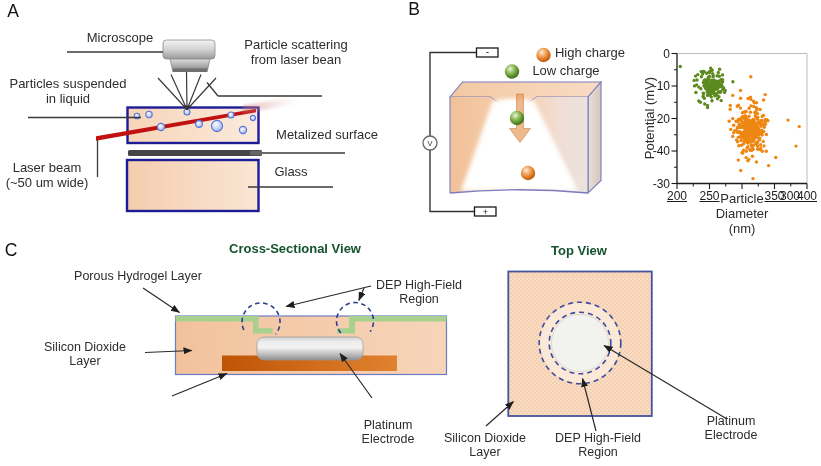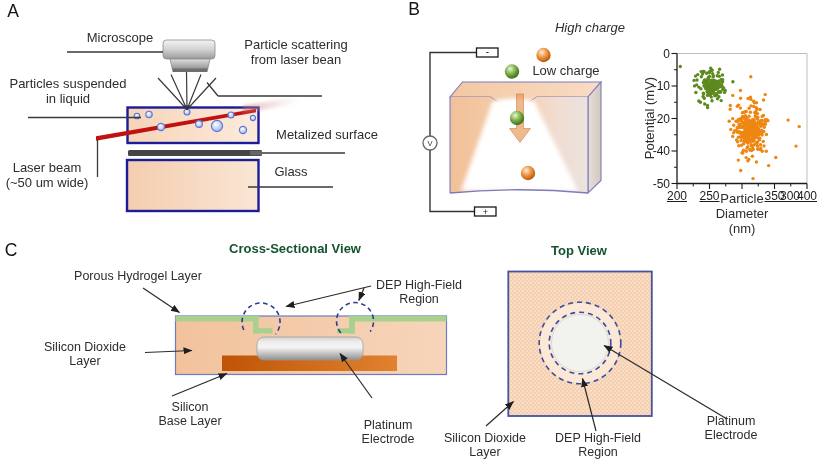--- a/index.html
+++ b/index.html
@@ -714,48 +714,46 @@
   <div class="lbl" style="left:68px;top:92px;">Particles suspended
 in liquid</div>
   <div class="lbl" style="left:296px;top:53px;">Particle scattering
 from laser bean</div>
   <div class="lbl" style="left:327px;top:135px;">Metalized surface</div>
   <div class="lbl" style="left:47px;top:176px;">Laser beam
 (~50 um wide)</div>
   <div class="lbl" style="left:291px;top:172px;">Glass</div>
 
   <div class="lbl letter" style="left:414px;top:10px;">B</div>
-  <div class="lbl" style="left:590px;top:28px;font-style:italic;">High charge</div>
+  <div class="lbl" style="left:590px;top:53px;">High charge</div>
   <div class="lbl" style="left:566px;top:71px;">Low charge</div>
   <div class="lbl tiny-v" style="left:430px;top:143.5px;">V</div>
   <div class="lbl sign-minus" style="left:487.5px;top:52px;">-</div>
   <div class="lbl sign-plus" style="left:485.5px;top:211.5px;">+</div>
   <div class="lbl rot" style="left:650px;top:118px;">Potential (mV)</div>
   <div class="lbl" style="left:742px;top:214px;">Particle Diameter (nm)</div>
 
   <div class="lbl letter" style="left:11px;top:251px;">C</div>
   <div class="lbl bold" style="left:295px;top:249px;">Cross-Sectional View</div>
   <div class="lbl bold" style="left:579px;top:251px;">Top View</div>
   <div class="lbl small" style="left:138px;top:276px;">Porous Hydrogel Layer</div>
   <div class="lbl small" style="left:85px;top:354px;">Silicon Dioxide
 Layer</div>
-  <div class="lbl small" style="left:190px;top:414px;">Silicon
-Base Layer</div>
   <div class="lbl small" style="left:388px;top:424px;margin-top:8px;">Platinum
 Electrode</div>
   <div class="lbl small" style="left:419px;top:292px;">DEP High-Field
 Region</div>
   <div class="lbl small" style="left:485px;top:445px;">Silicon Dioxide
 Layer</div>
   <div class="lbl small" style="left:598px;top:445px;">DEP High-Field
 Region</div>
   <div class="lbl small" style="left:731px;top:428px;">Platinum Electrode</div>
 <div class="tick ytick" style="left: 670px; top: 53.5px;">0</div>
     <div class="tick ytick" style="left: 670px; top: 86px;">-10</div>
     <div class="tick ytick" style="left: 670px; top: 118.5px;">-20</div>
     <div class="tick ytick" style="left: 670px; top: 151px;">-40</div>
-    <div class="tick ytick" style="left: 670px; top: 183.5px;">-50</div>
+    <div class="tick ytick" style="left: 670px; top: 183.5px;">-30</div>
     <div class="tick xtick" style="left: 677px; top: 190px;">200</div>
     <div class="tick xtick" style="left: 709.5px; top: 190px;">250</div>
     <div class="tick xtick" style="left: 742px; top: 190px; margin-left: 48px;">300</div>
     <div class="tick xtick" style="left: 774.5px; top: 190px;">350</div>
     <div class="tick xtick" style="left: 807px; top: 190px;">400</div>
   </div>
 
 </body></html>

